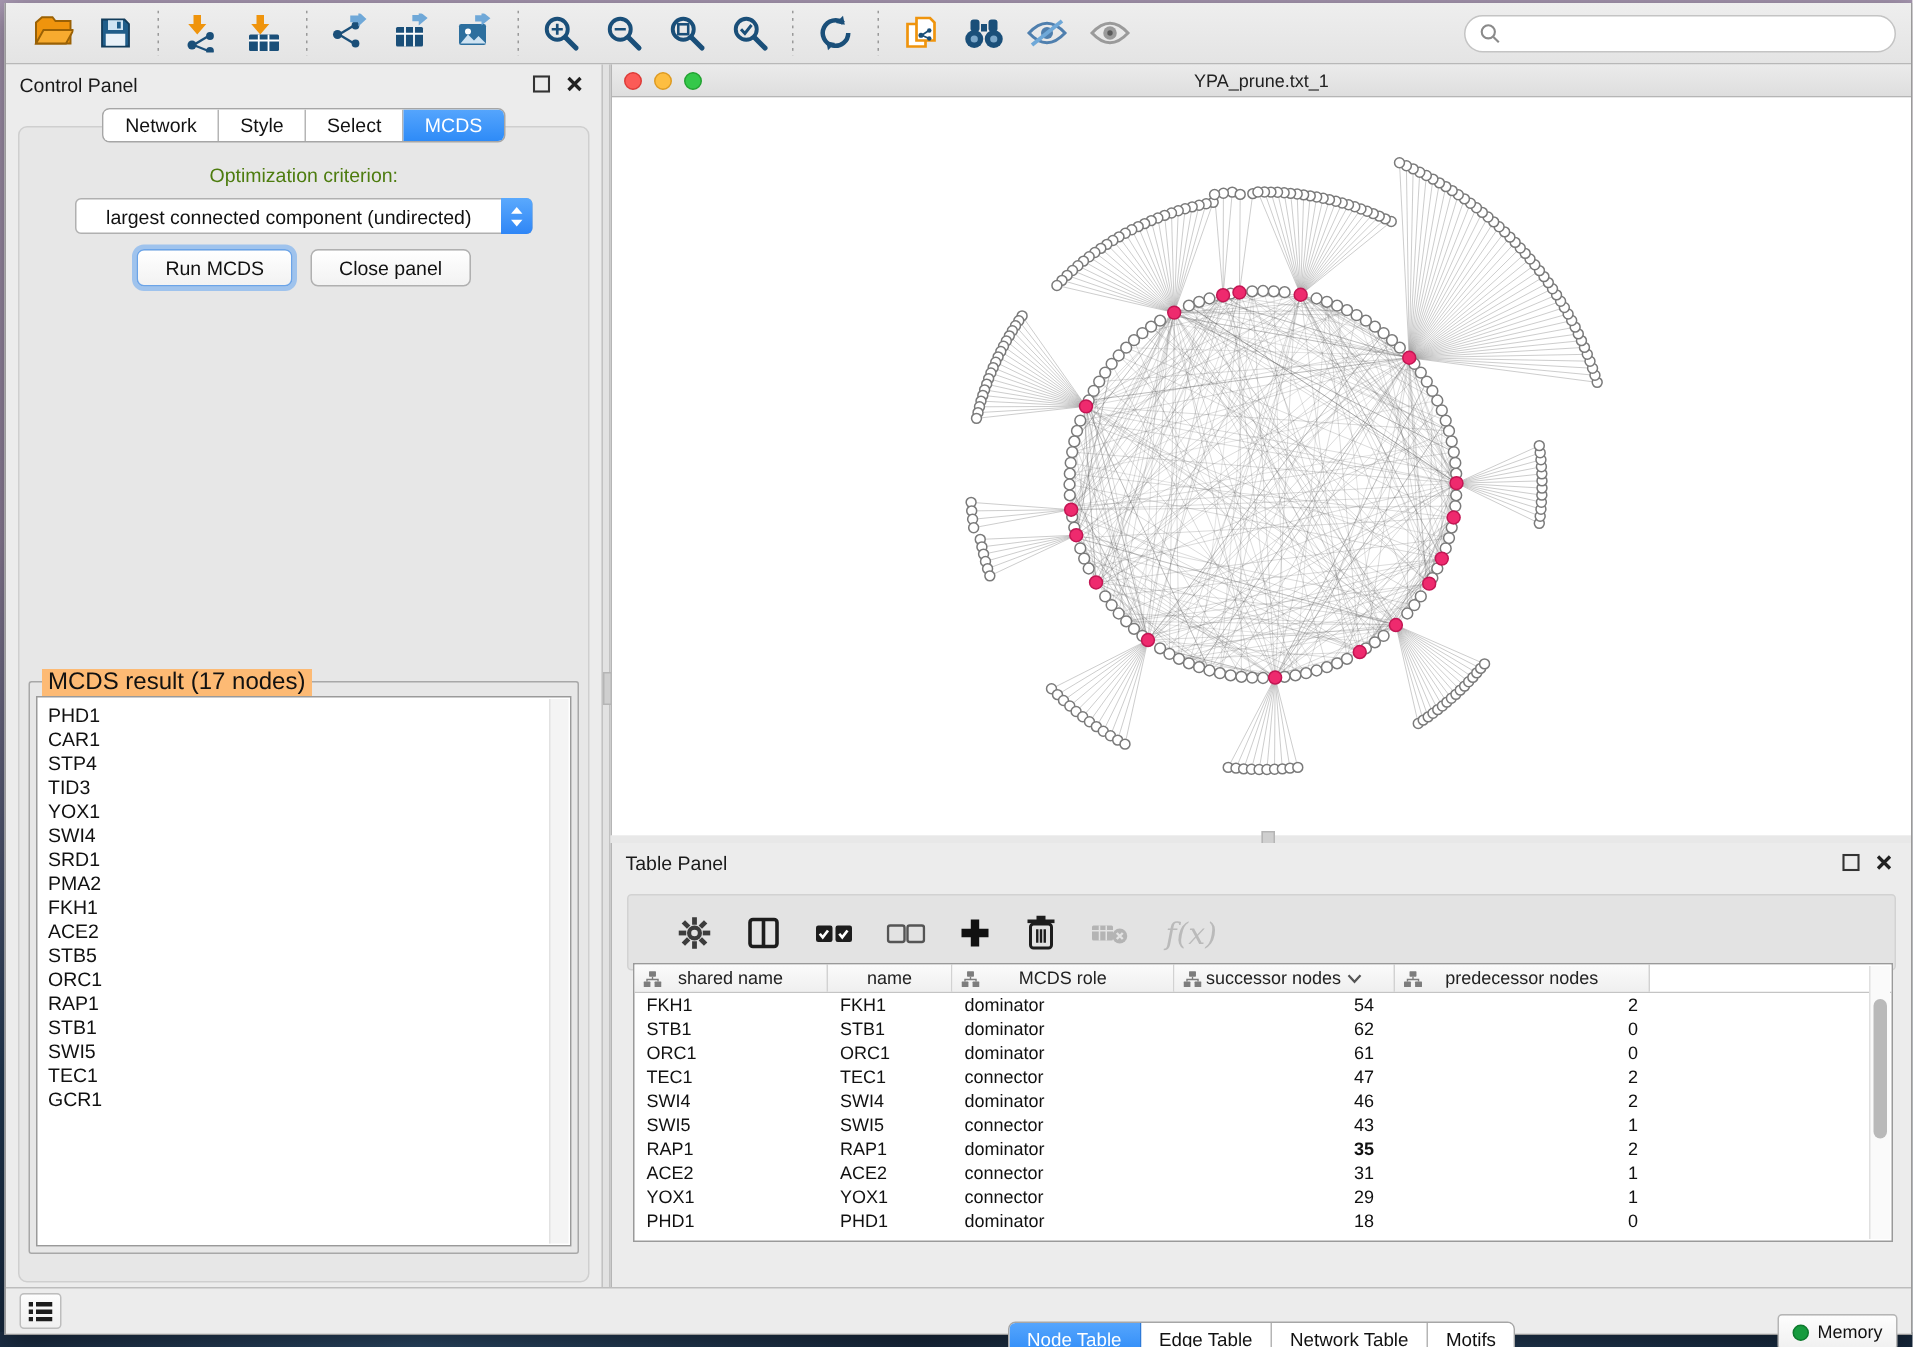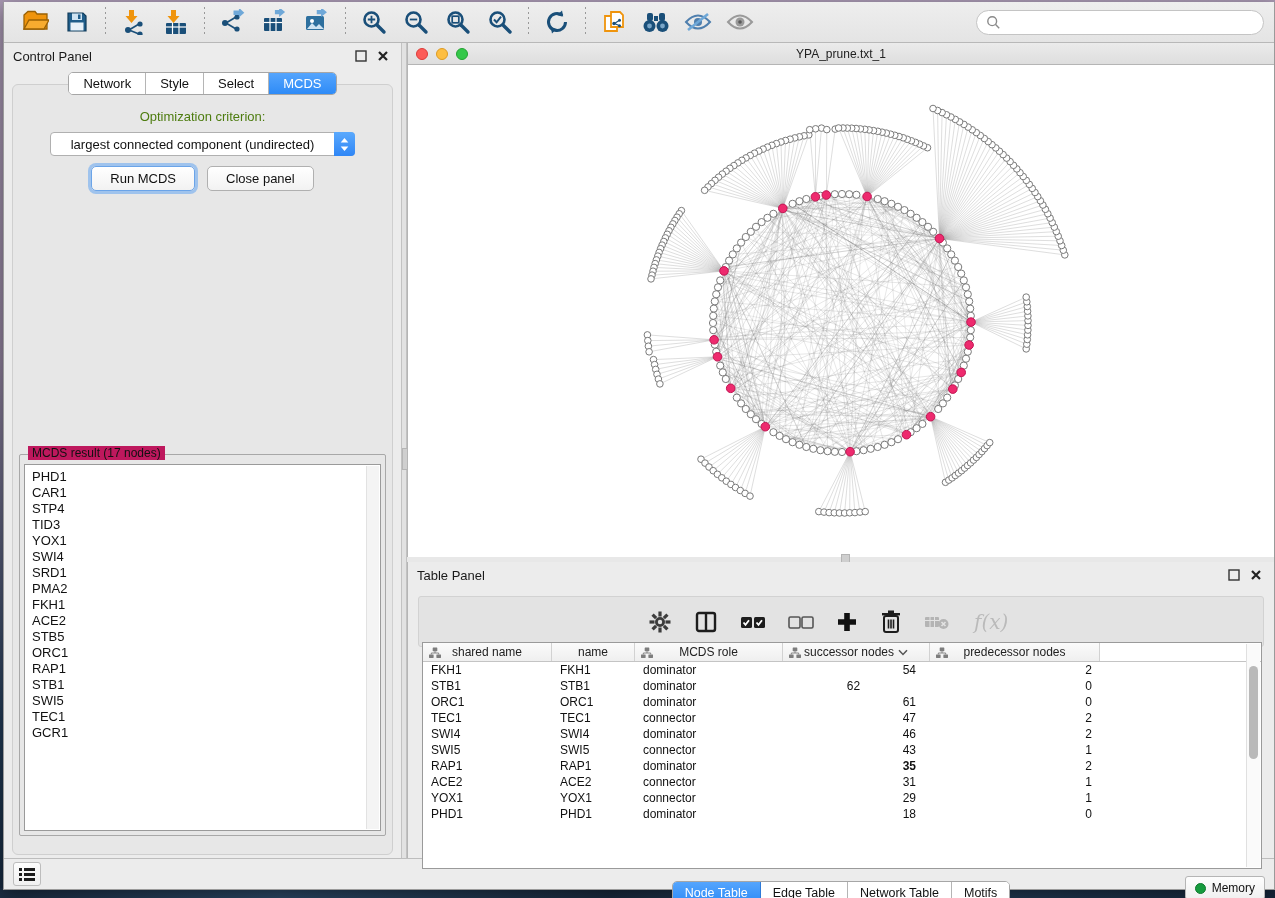--- a/index.html
+++ b/index.html
@@ -42,21 +42,21 @@
     border:1px solid #b0b0b0; border-radius:4px; display:flex; align-items:center; cursor:default;text-align:center; }
   .opt-select .sel-text { flex:1; font-size:13px; padding:0 8px; color:#111; white-space:nowrap; overflow:hidden; }
   .sel-stepper { width:21px; height:24px; margin:-1px -1px -1px 0; border-radius:0 4px 4px 0;
     background:linear-gradient(#5aa9fd,#2f86f6); display:flex; flex-direction:column; align-items:center; justify-content:center; gap:1px; }
   .sel-stepper svg { display:block; }
   .cp-buttons { position:absolute; top:81px; left:0; right:0; display:flex; justify-content:center; gap:12px; }
   .btn { height:25px; padding:0 18px; background:linear-gradient(#ffffff,#f2f2f2); border:1px solid #b0b0b0;
     border-radius:5px; font-size:13px; font-family:"Liberation Sans",sans-serif; color:#111; cursor:default; }
   .btn.focused { border-color:#6ba4e8; box-shadow:0 0 0 3px rgba(120,175,240,.65); }
   .result-group { position:absolute; top:369px; left:6px; right:6px; bottom:18px; border:1px solid #a8a8a8; border-radius:2px; }
-  .result-legend { position:absolute; top:-9px; left:8px; background:#be185d; padding:0 4px; font-size:12px; color:#111; }
+  .result-legend { position:absolute; top:-9px; left:8px; background:#fdba74; padding:0 4px; font-size:16px; color:#111; }
   .result-list { position:absolute; top:9px; left:4px; right:4px; bottom:4px; background:#fff; border:1px solid #9a9a9a;
     overflow:hidden; padding:4px 0 0 7px; }
   .result-scroll { position:absolute; top:1px; bottom:1px; right:1px; width:13px; background:#f4f4f4; border-left:1px solid #e2e2e2; }
   .result-item { font-size:13px; line-height:16px; color:#111; cursor:default; }
 
   
   .v-splitter { width:6px; background:#e2e2e2; border-left:1px solid #c2c2c2; border-right:1px solid #c2c2c2; position:relative; flex:0 0 auto; }
   .v-handle { position:absolute; top:405px; left:0; width:6px; height:22px; background:#cfcfcf; border:1px solid #b5b5b5; }
   .h-splitter { height:5px; background:#e8e8e8; position:relative; }
   .h-handle { position:absolute; left:50%; top:-3px; width:9px; height:9px; background:#cfcfcf; border:1px solid #b5b5b5; }
@@ -70,24 +70,24 @@
   .light { width:12px; height:12px; border-radius:50%; cursor:default; }
   .light.red { background:#fc5b57; border:1px solid #dd3c38; }
   .light.yellow { background:#fdbe41; border:1px solid #de9b22; }
   .light.green { background:#34c84a; border:1px solid #23a332; }
   .net-title { position:absolute; left:0; right:0; text-align:center; font-size:12px; color:#222; }
   .net-canvas { background:#fff; height:492px; position:relative; overflow:hidden; }
 
   
   .table-panel { flex:1; position:relative; background:#ececec; border-left:1px solid #b5b5b5; }
   .tp-toolbar { position:absolute; top:34px; left:10px; right:10px; height:51px; background:#e3e3e3;
-    border:1px solid #d2d2d2; border-radius:3px; display:flex; align-items:center; padding:0 32px;justify-content:center; }
+    border:1px solid #d2d2d2; border-radius:3px; display:flex; align-items:center; padding:0 32px; }
   .tp-icon { height:30px; display:flex; align-items:center; justify-content:center; margin-right:22px; cursor:default; }
   .tp-icon.disabled { opacity:.55; }
-  .node-table { position:absolute; top:80px; left:14px; right:12px; height:227px; background:#fff; border:1px solid #9a9a9a; overflow:hidden; }
+  .node-table { position:absolute; top:80px; left:14px; right:12px; height:186px; background:#fff; border:1px solid #9a9a9a; overflow:hidden; }
   .nt-headerrow { display:flex; height:19px; border-bottom:1px solid #c4c4c4; }
   .nt-hcell { background:linear-gradient(#fbfbfb,#efefef); border-right:1px solid #d2d2d2; display:flex; align-items:center;
     justify-content:center; gap:4px; font-size:12px; color:#222; position:relative; cursor:default; }
   .nt-hcell .tree { position:absolute; left:6px; top:4px; }
   .nt-row { display:flex; height:16px; align-items:center; cursor:default; }
   .nt-cell { font-size:12px; color:#111; white-space:nowrap; overflow:hidden; padding:0 8px; }
   .nt-cell.num { text-align:right; }
   .nt-scroll { position:absolute; top:1px; bottom:1px; right:1px; width:14px; background:#fafafa; border-left:1px solid #e0e0e0; }
   .nt-thumb { position:absolute; left:2px; width:9px; border-radius:5px; background:#b9b9b9; }
   .tp-tabs { position:absolute; top:271px; left:0; right:0; display:flex; justify-content:center;margin-top:48px; }
@@ -1361,21 +1361,21 @@
                   <div class="nt-cell" style="width: 129px;">FKH1</div>
                   <div class="nt-cell" style="width: 83px;">FKH1</div>
                   <div class="nt-cell" style="width: 148px;">dominator</div>
                   <div class="nt-cell num" style="width: 147px; padding-right: 14px;">54</div>
                   <div class="nt-cell num" style="width: 170px;">2</div>
                 </div>
                 <div class="nt-row">
                   <div class="nt-cell" style="width: 129px;">STB1</div>
                   <div class="nt-cell" style="width: 83px;">STB1</div>
                   <div class="nt-cell" style="width: 148px;">dominator</div>
-                  <div class="nt-cell num" style="width: 147px; padding-right: 14px; text-align: center;">62</div>
+                  <div class="nt-cell num" style="width: 147px; padding-right: 14px;">62</div>
                   <div class="nt-cell num" style="width: 170px;">0</div>
                 </div>
                 <div class="nt-row">
                   <div class="nt-cell" style="width: 129px;">ORC1</div>
                   <div class="nt-cell" style="width: 83px;">ORC1</div>
                   <div class="nt-cell" style="width: 148px;">dominator</div>
                   <div class="nt-cell num" style="width: 147px; padding-right: 14px;">61</div>
                   <div class="nt-cell num" style="width: 170px;">0</div>
                 </div>
                 <div class="nt-row">

